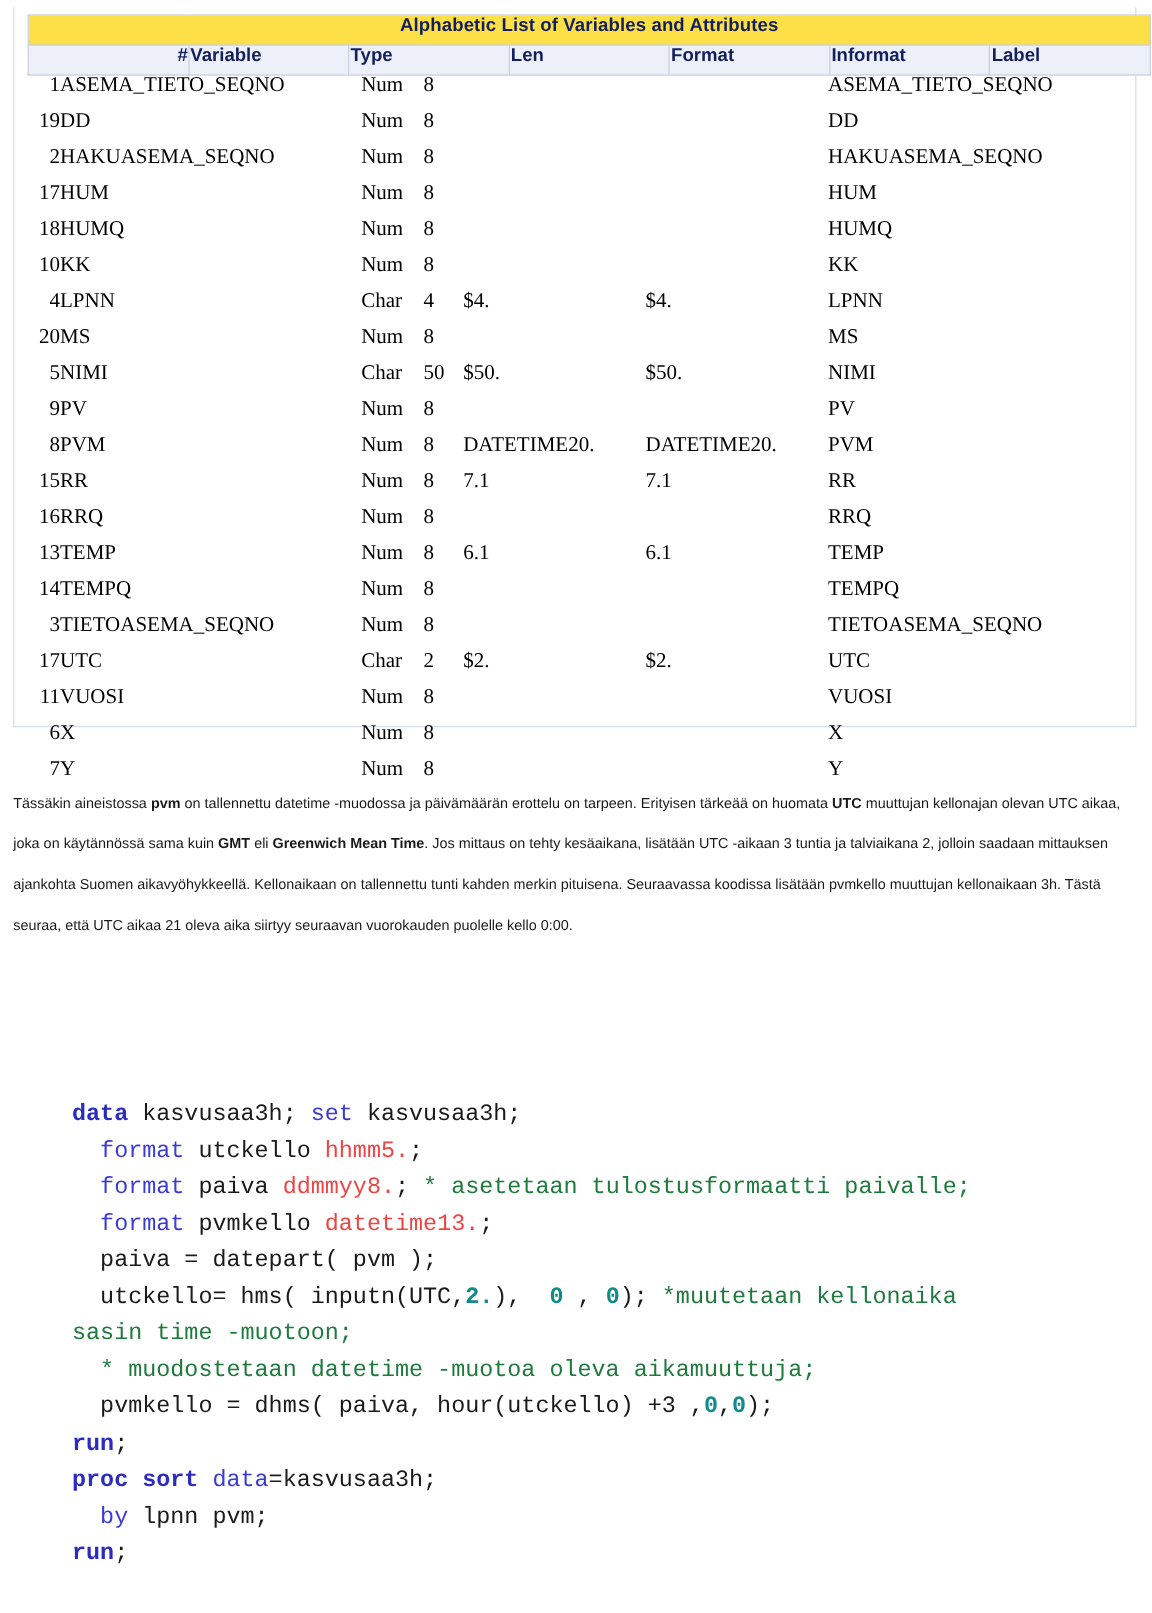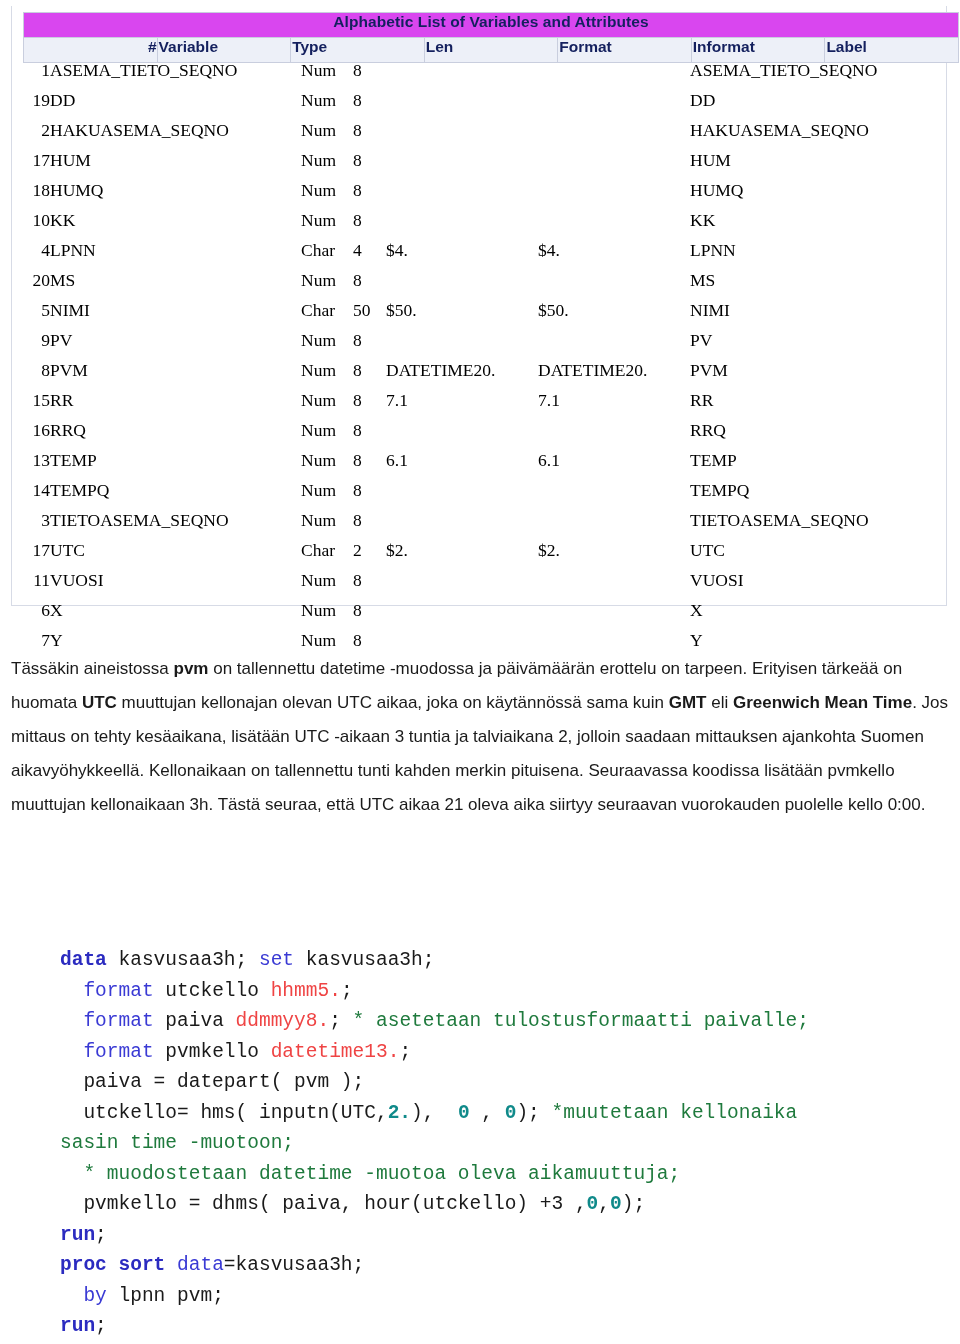--- a/index.html
+++ b/index.html
@@ -18,21 +18,21 @@
     border-collapse:collapse;
     font-family:"Liberation Serif", serif;
     font-size:17.5px;
     table-layout:fixed;
   }
   .sas-table td, .sas-table th{
     padding:0;
     vertical-align:baseline;
   }
   .sas-table .title-row th{
-    background:#d946ef;
+    background:#fde047;
     border:1px solid #c9cede;
     color:#14205e;
     font-family:"Liberation Sans", sans-serif;
     font-weight:bold;
     font-size:15.5px;
     text-align:center;
     height:24px;
     letter-spacing:0.1px;
   }
   .sas-table .head-row th{
@@ -66,31 +66,31 @@
   .w-len{ width:37px;  flex:0 0 37px; padding-left:4px; box-sizing:border-box;}
   .w-fmt{ width:152px; flex:0 0 152px;}
   .w-inf{ width:152px; flex:0 0 152px;}
   .w-lab{ width:250px; flex:0 0 250px;}
 
   
   .para{
     position:absolute;
     left:11px; width:938px;
     font-family:"Liberation Sans", sans-serif;
-    font-size:17px;
+    font-size:12px;
     line-height:34px;
     color:#1a1a1a;
     text-align:left;
   }
   .para b{ font-weight:bold; }
 
   
   .code{
     position:absolute;
-    left:60px; top:945px;
+    left:60px; top:913px;
     font-family:"Liberation Mono", monospace;
     font-size:19.5px;
     line-height:30.5px;
     white-space:pre;
     color:#1a1a1a;
   }
   .kw   { color:#2b2bc0; font-weight:bold; }
   .kw2  { color:#3a3ad4; font-weight:normal; }
   .fmtn { color:#ef4444; }
   .cmt  { color:#1f7a3d;margin-top:40px; }

